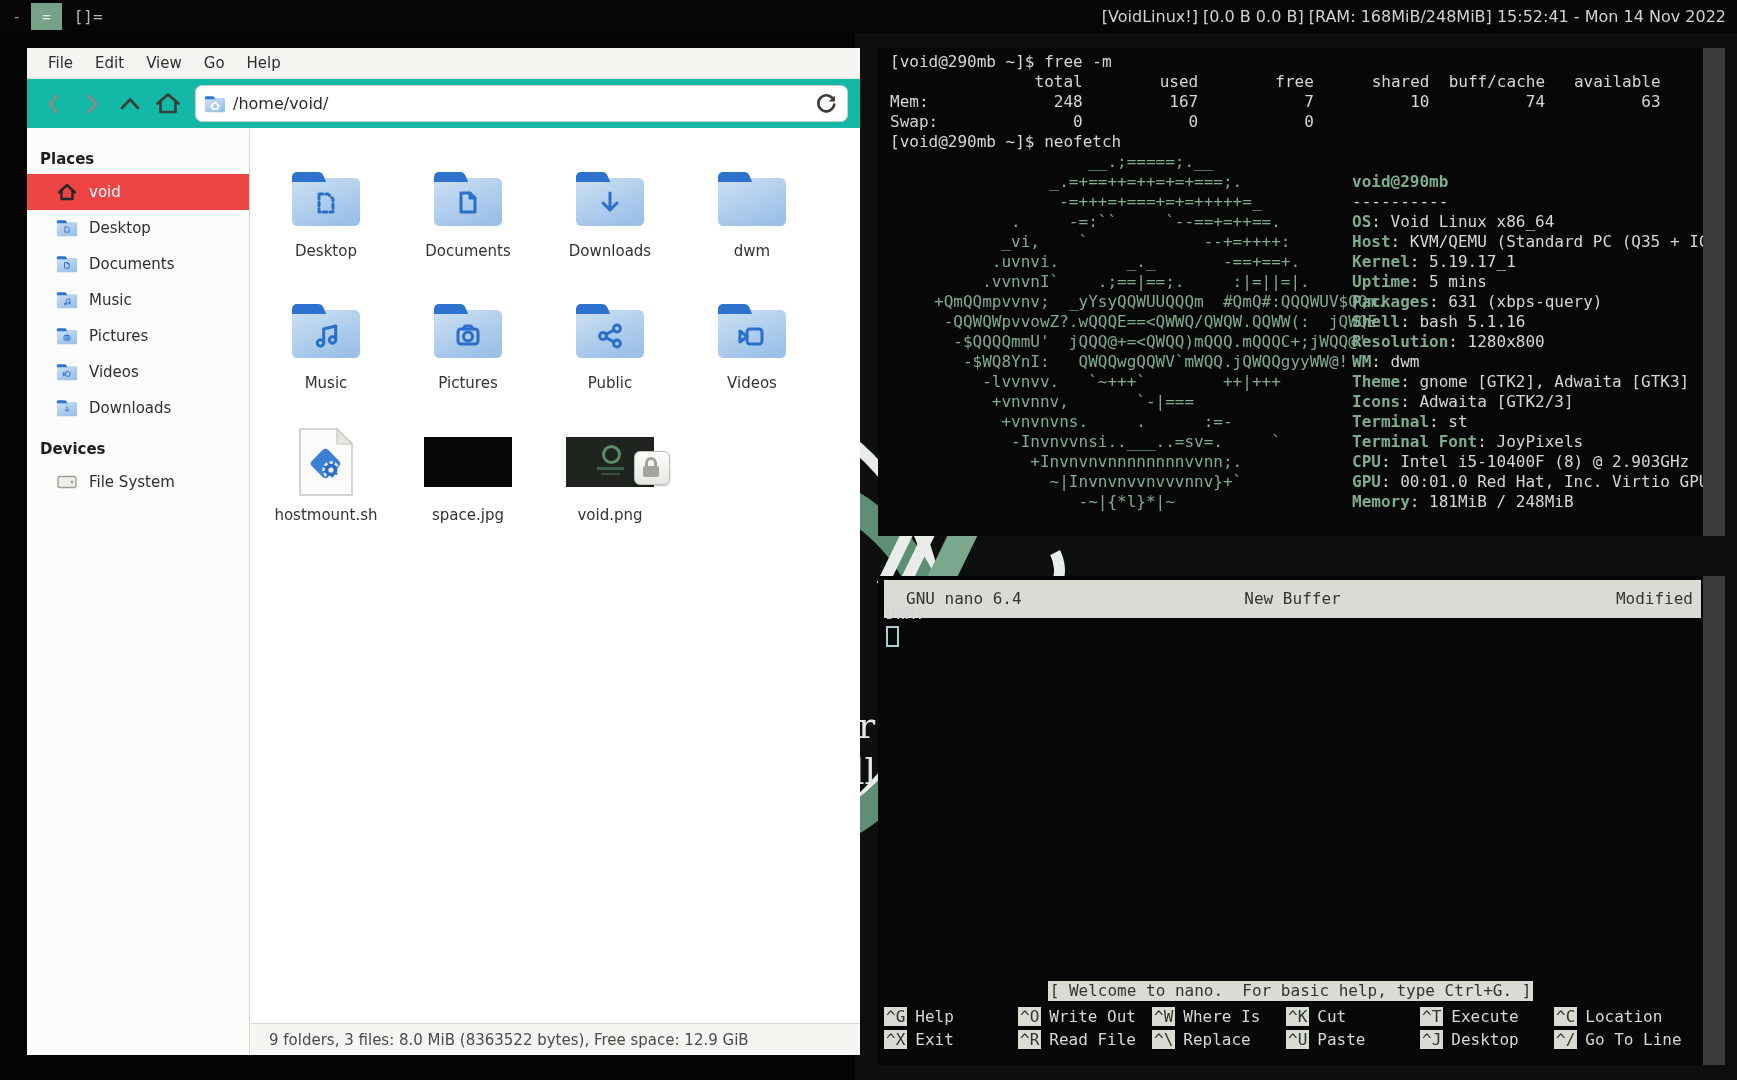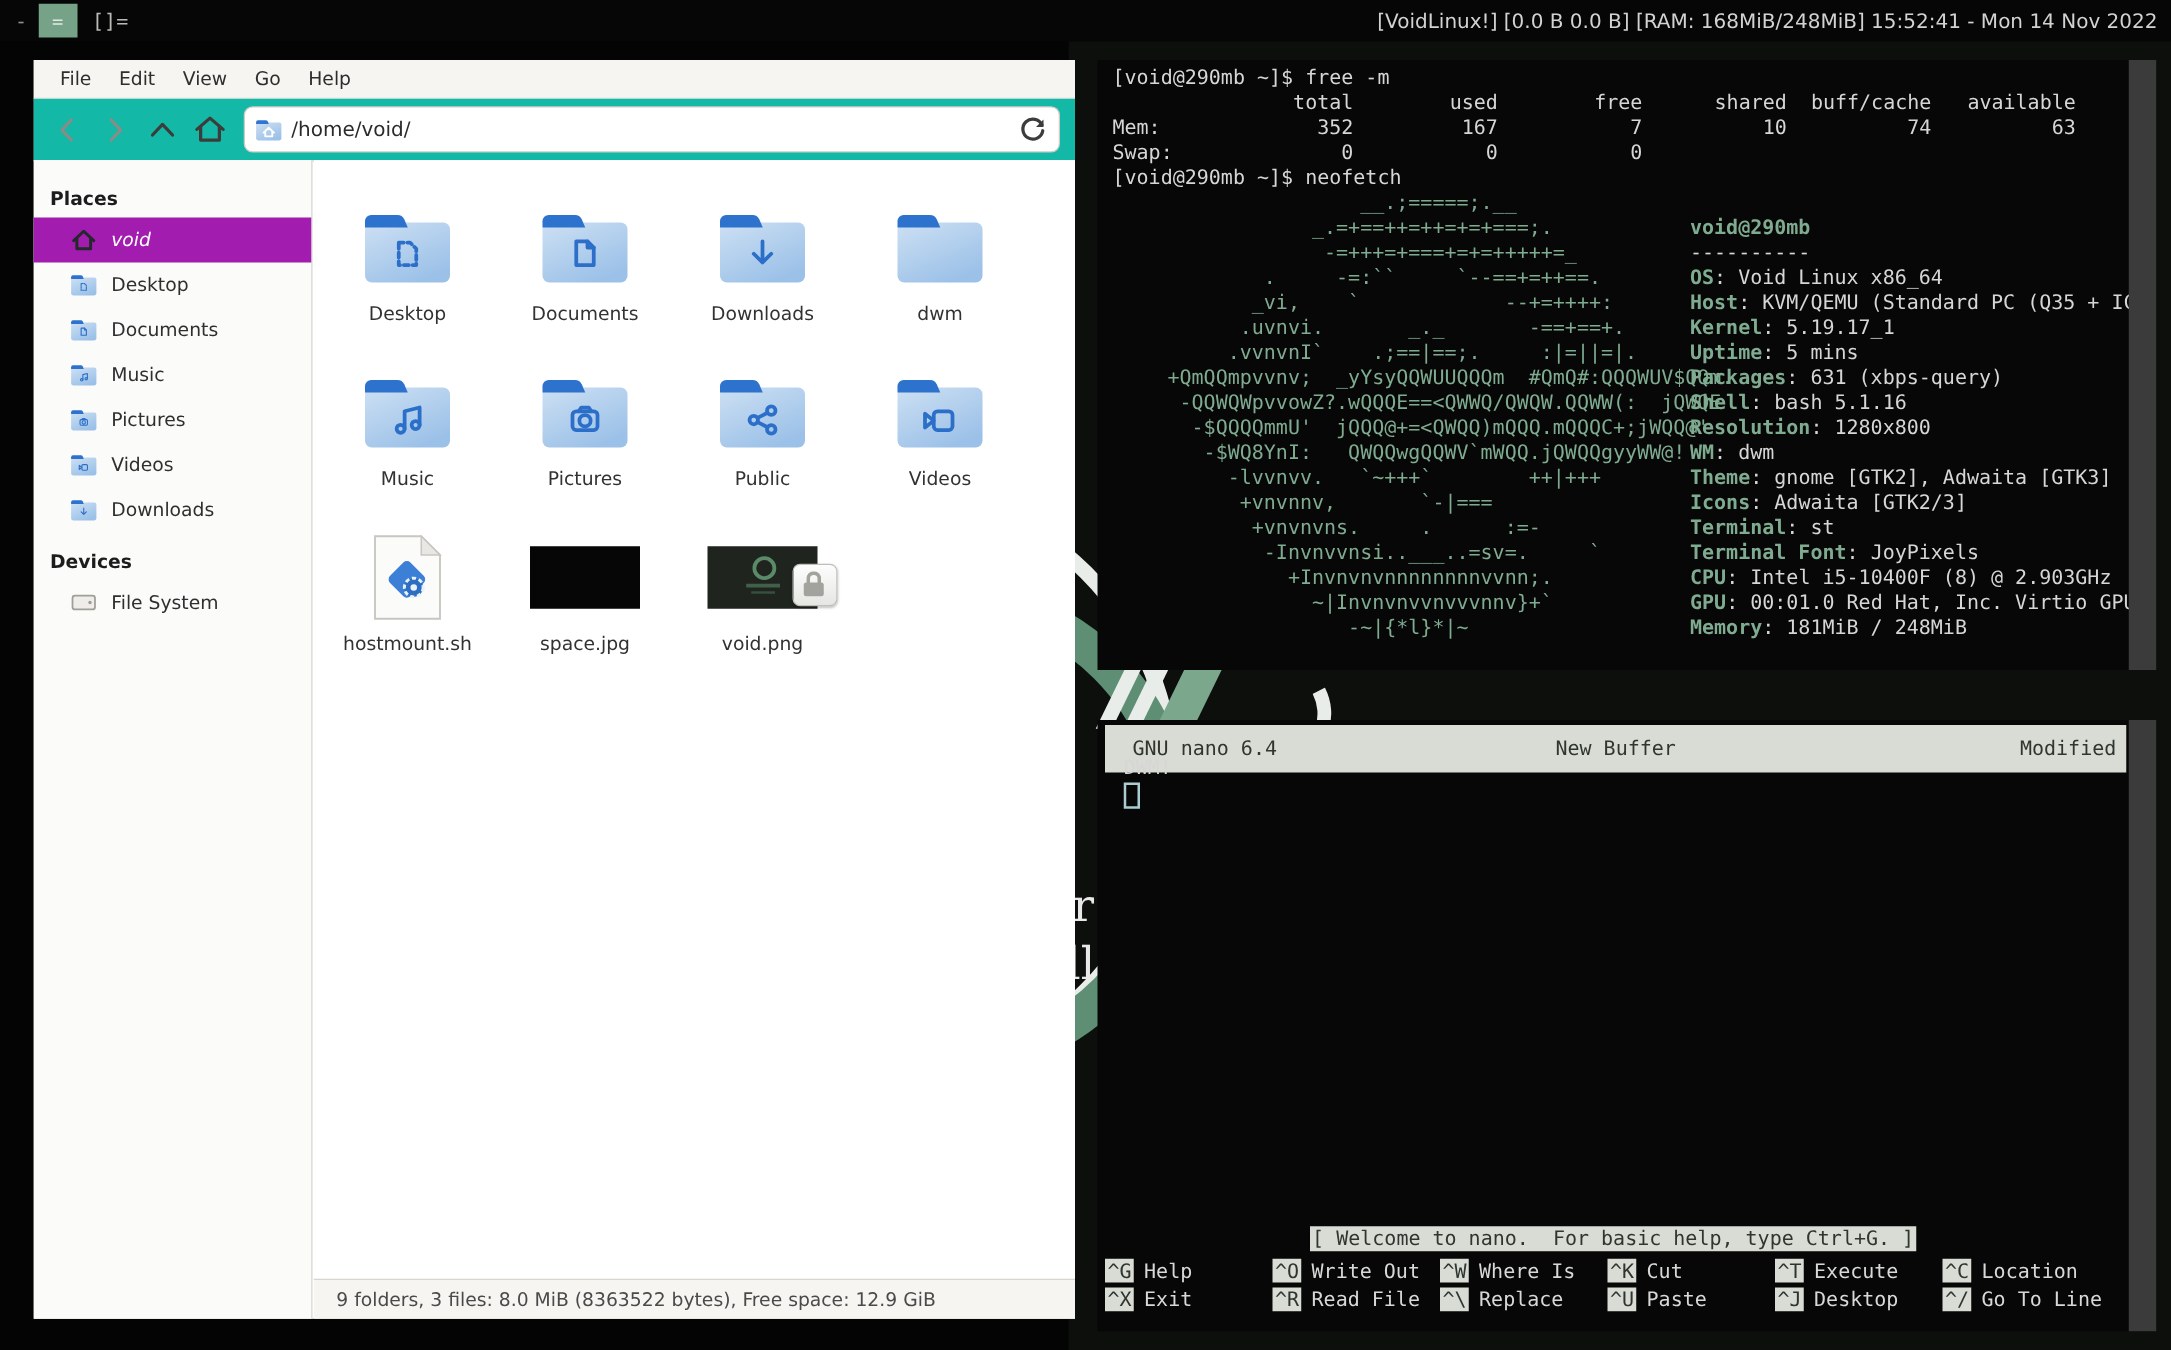--- a/index.html
+++ b/index.html
@@ -42,21 +42,21 @@
   .nav{fill:none;stroke-width:2.6;stroke-linecap:round;stroke-linejoin:round;}
   .g{stroke:#8b8b88;} .d{stroke:#3c3c3a;}
   .fm-address{flex:1;height:35px;margin:0 12px 0 8px;background:#ffffff;border:1px solid #cfccc6;
     border-radius:7px;display:flex;align-items:center;padding:0 8px;}
   .fm-address-text{margin-left:7px;font-size:16px;color:#2b2b2b;flex:1;}
   .fm-body{position:absolute;top:80px;left:0;right:0;bottom:0;}
   .fm-sidebar{position:absolute;left:0;top:0;bottom:0;width:223px;background:#fbfbfa;
     border-right:1px solid #d9d6d0;padding-top:18px;box-sizing:border-box;}
   .fm-side-header{font-size:15px;font-weight:bold;color:#1c1c1c;padding:4px 0 6px 13px;}
   .fm-side-item{height:36px;display:flex;align-items:center;padding-left:29px;cursor:default;}
-  .fm-side-item.selected{background:#a21caf;font-style:italic;}
+  .fm-side-item.selected{background:#ef4444;}
   .fm-side-item.selected .fm-side-label{color:#ffffff;}
   .fm-side-icon{width:24px;height:22px;display:flex;align-items:center;}
   .fm-side-label{margin-left:9px;font-size:15px;color:#2f2f2f;}
   .hs{stroke:#23282b;stroke-width:2.4;fill:none;stroke-linecap:round;stroke-linejoin:round;}
   .fm-view{position:absolute;left:224px;right:0;top:0;bottom:32px;background:#ffffff;overflow:hidden;
     display:grid;grid-template-columns:repeat(4,142px);grid-auto-rows:132px;padding:28px 0 0 4px;}
   .fm-item{width:142px;display:flex;flex-direction:column;align-items:center;}
   .fm-item-icon{height:84px;display:flex;align-items:center;justify-content:center;position:relative;}
   .fm-item-label{font-size:15px;color:#323232;margin-top:2px;white-space:nowrap;}
   .es{stroke:#2b6fc9;stroke-width:3;fill:none;stroke-linecap:round;stroke-linejoin:round;}
@@ -90,21 +90,21 @@
     color:#d6d6d6;white-space:pre;}
   .nf-title{color:#7fab91;font-weight:bold;}
   .nf-label{color:#7fab91;font-weight:bold;}
 
   
   .nano-title{position:absolute;left:6px;right:24px;top:4px;height:38px;background:#d8dcd4;
     color:#30362f;font:16px/22px "DejaVu Sans Mono",monospace;display:flex;align-items:center;}
   .nano-version{margin-left:22px;} 
   .nano-buffer{position:absolute;left:50%;transform:translateX(-50%);}
   .nano-modified{margin-left:auto;margin-right:8px;}
-  .nano-text{position:absolute;left:21px;top:28px;font:16px/20px "DejaVu Sans Mono",monospace;
+  .nano-text{position:absolute;left:8px;top:28px;font:16px/20px "DejaVu Sans Mono",monospace;
     color:#d6d6d6;}
   .nano-cursor{width:9px;height:17px;border:2px solid #a9cdd0;margin-top:2px;}
   .nano-msg{position:absolute;top:405px;left:0;right:22px;text-align:center;}
   .nano-msg span{display:inline-block;background:#d8dcd4;color:#30362f;
     font:16px/20px "DejaVu Sans Mono",monospace;white-space:pre;padding:0 2px;}
   .nano-rows{position:absolute;left:6px;right:24px;top:429px;}
   .nano-row{display:flex;height:23px;}
   .nano-cell{width:134px;display:flex;align-items:center;flex:none;}
   .nano-key{background:#d8dcd4;color:#2e342e;font:16px/19px "DejaVu Sans Mono",monospace;
     padding:0 2px;white-space:pre;}
@@ -424,21 +424,21 @@
             <div class="fm-item-label">void.png</div>
           </div>
         </div>
       <div class="fm-status">9 folders, 3 files: 8.0 MiB (8363522 bytes), Free space: 12.9 GiB</div>
     </div>
   </div>
 
   <div id="term1">
     <pre id="term-lines" class="tpre">[void@290mb ~]$ free -m
                total        used        free      shared  buff/cache   available
-Mem:             352         167           7          10          74          63
+Mem:             248         167           7          10          74          63
 Swap:              0           0           0
 [void@290mb ~]$ neofetch</pre>
     <pre id="term-art" class="tpre">                __.;=====;.__
             _.=+==++=++=+=+===;.
              -=+++=+===+=+=+++++=_
         .     -=:``     `--==+=++==.
        _vi,    `            --+=++++:
       .uvnvi.       _._       -==+==+.
      .vvnvnI`    .;==|==;.     :|=||=|.
 +QmQQmpvvnv;  _yYsyQQWUUQQQm  #QmQ#:QQQWUV$QQm.

